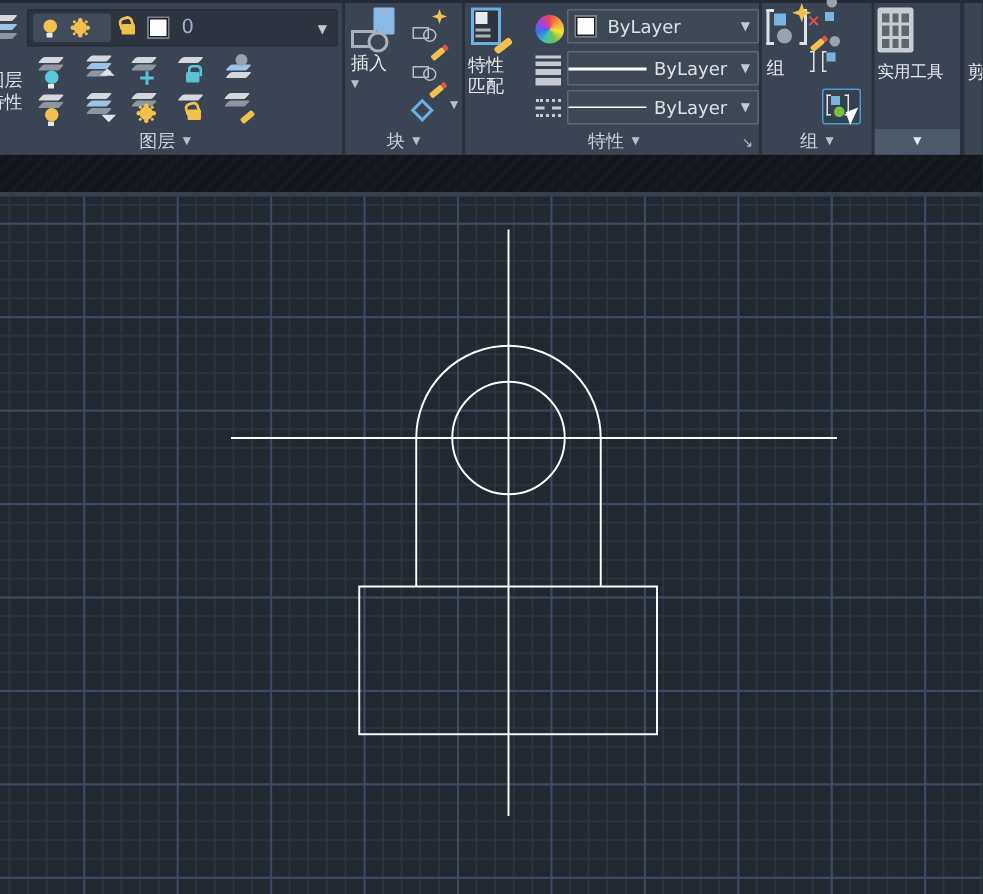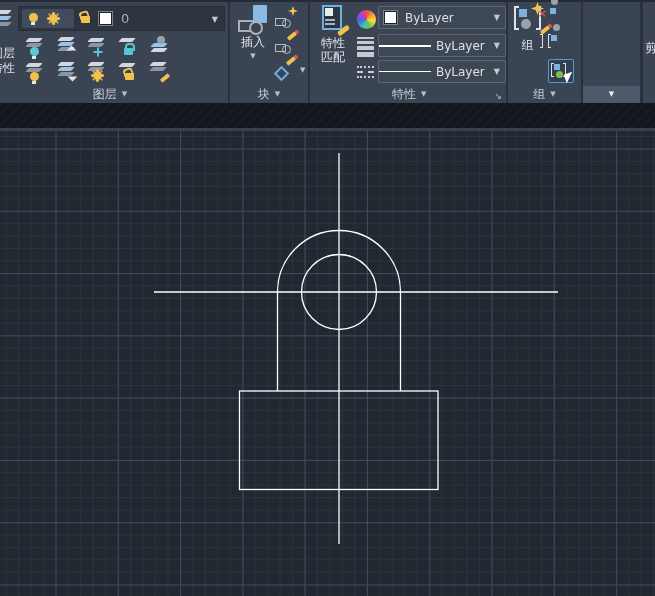--- a/index.html
+++ b/index.html
@@ -46,21 +46,21 @@
   .badge-circle { position:absolute; width:8px; height:8px; border-radius:50%; background:#9aa2ac; }
   .badge-snow { position:absolute; width:9px; height:9px; }
   .badge-snow::before, .badge-snow::after { content:""; position:absolute; left:50%; top:50%; width:9px; height:2px; background:#57c4d4; transform:translate(-50%,-50%); }
   .badge-snow::after { transform:translate(-50%,-50%) rotate(90deg); }
   .badge-arrow { position:absolute; width:0; height:0; border-left:7px solid transparent; border-bottom:7px solid #dfe3e9; }
   .badge-arrow.ne { transform:rotate(45deg); } .badge-arrow.sw { transform:rotate(-135deg); }
   .badge-brush { position:absolute; width:10px; height:4px; background:#f2c04e; border-radius:1px; transform:rotate(-40deg); }
 
   
   #block-panel { left:230px; width:78px; }
-  .bigbtn { position:absolute; display:flex; flex-direction:column; align-items:center; cursor:pointer; border-radius:2px; }
+  .bigbtn { position:absolute; display:flex; flex-direction:column; align-items:flex-start; cursor:pointer; border-radius:2px; }
   .bigbtn .btxt { font-size:12px; color:#e6e9ee; line-height:14px; text-align:center; }
   .insicon { position:relative; width:30px; height:30px; }
   .ins-page { position:absolute; right:1px; top:0; width:14px; height:18px; background:#8ab9e6; border-radius:1px; }
   .ins-rect { position:absolute; left:0; bottom:3px; width:17px; height:12px; border:2px solid #aab1ba; background:#3a4452; }
   .ins-circ { position:absolute; left:11px; bottom:0; width:14px; height:14px; border:2px solid #aab1ba; border-radius:50%; background:#3a4452; }
   .smallcol-btn { position:absolute; width:24px; height:22px; cursor:pointer; border-radius:2px; }
   .blk-rect { position:absolute; left:1px; bottom:3px; width:11px; height:8px; border:1.5px solid #b8bec6; }
   .blk-circ { position:absolute; left:8px; bottom:1px; width:9px; height:9px; border:1.5px solid #b8bec6; border-radius:50%; }
   .star4 { position:absolute; width:10px; height:10px; background:#f2c04e;
            clip-path:polygon(50% 0,63% 37%,100% 50%,63% 63%,50% 100%,37% 63%,0 50%,37% 37%); }
@@ -338,20 +338,34 @@
     </div>
     <div class="panel-label-row">
       <span class="panel-label">组</span>
       <span class="caret">▼</span>
     </div>
   </div>
 
   <div class="sep" style="left:581px;"></div>
 
   <div class="panel" id="utils-panel">
+    <div class="bigbtn" style="left:2px;top:3px;width:53px;height:78px;">
+      <span class="calc">
+        <div></div>
+          <div></div>
+          <div></div>
+          <div></div>
+          <div></div>
+          <div></div>
+          <div></div>
+          <div></div>
+          <div></div>
+      </span>
+      <span class="btxt" style="margin-top:6px;font-size:11px;white-space:nowrap;">实用工具</span>
+    </div>
     <div class="panel-label-row hoverbar">
       <span class="caret" style="color:#e8ebef;">▼</span>
     </div>
   </div>
 
   <div class="sep" style="left:640px;width:3px;"></div>
 
   <div class="panel" id="next-partial">
     <span class="ptxt">剪</span>
   </div>

